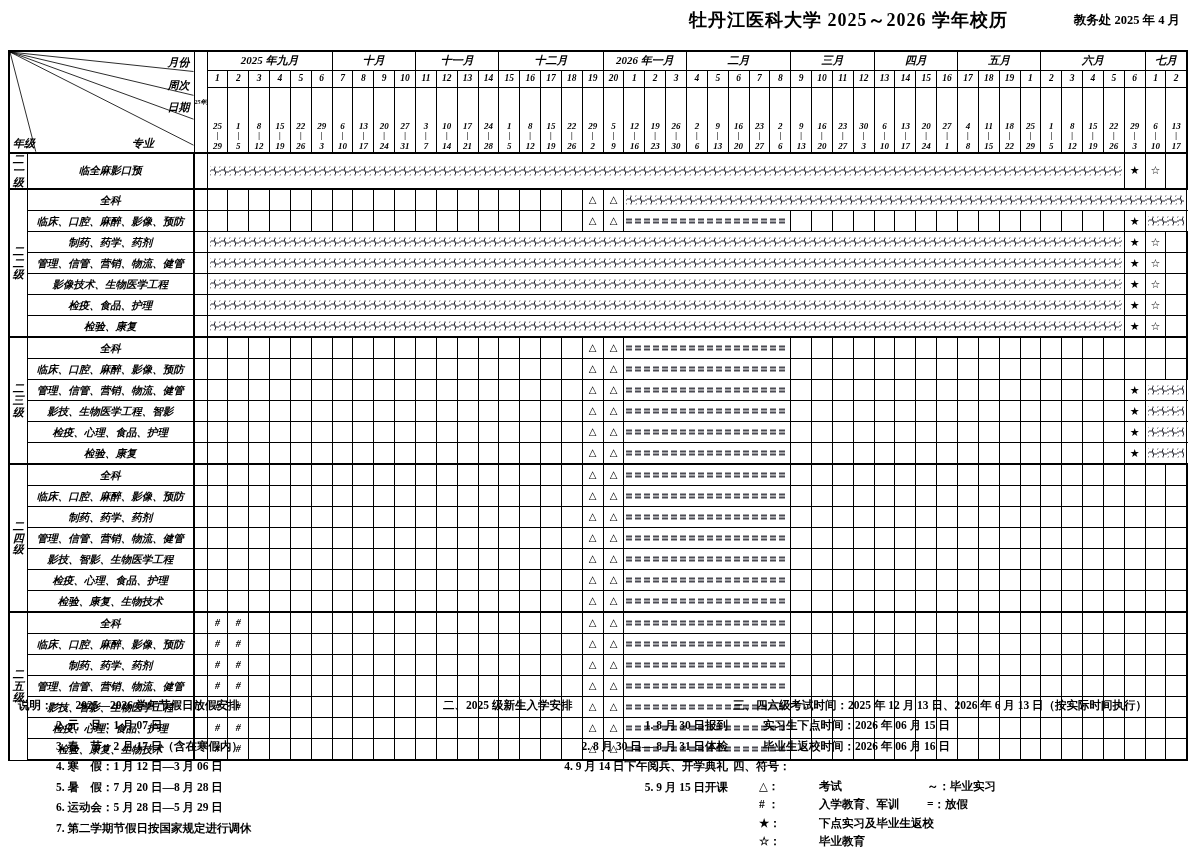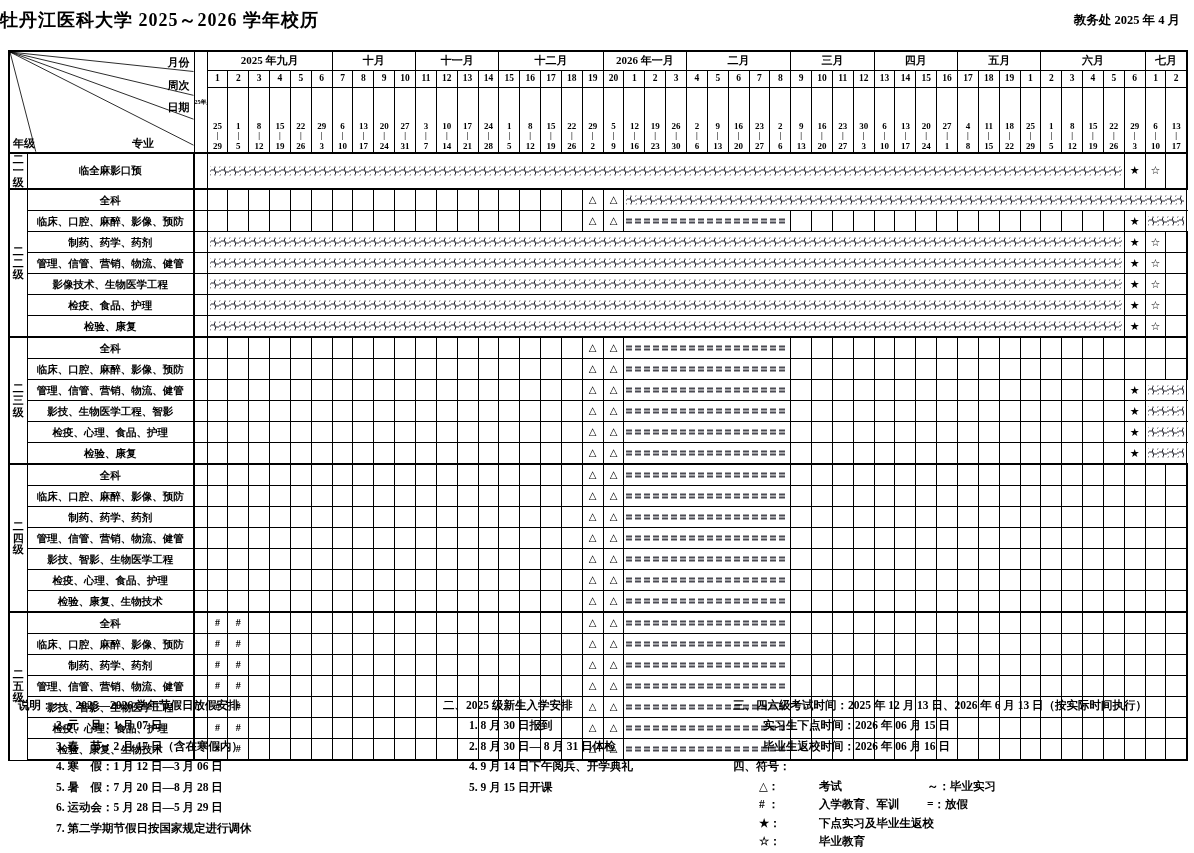--- a/index.html
+++ b/index.html
@@ -6,31 +6,31 @@
   body{
     width:1194px;height:853px;background:#ffffff;
     font-family:"Liberation Serif","DejaVu Serif",serif;
     color:#000;overflow:hidden;
   }
   .page{position:relative;width:1194px;height:853px;}
 
   
   .titlebar{position:absolute;left:0;top:8px;width:1194px;height:28px;}
   .main-title{
-    position:absolute;left:0;top:0;width:1008px;text-align:left;
+    position:absolute;left:0;top:0;width:1008px;text-align:right;
     font-size:18px;font-weight:bold;letter-spacing:1px;
   }
   .dept-note{
     position:absolute;right:14px;top:4px;font-size:12.5px;font-weight:bold;
   }
 
   
   .cal-wrap{position:absolute;left:8px;top:50px;width:1178px;}
   table.cal{border-collapse:collapse;table-layout:fixed;width:1178px;
-            font-size:9px;}
+            font-size:9px;font-style:italic;}
   table.cal td,table.cal th{
     border:1px solid #000;padding:0;margin:0;text-align:center;
     vertical-align:middle;font-weight:bold;line-height:1.05;
     overflow:hidden;white-space:nowrap;
   }
   .outer-l{border-left:2px solid #000 !important;}
   .outer-r{border-right:2px solid #000 !important;}
   .outer-t{border-top:2px solid #000 !important;}
   .grp-top{border-top:2px solid #000 !important;}
   .grp-bot{border-bottom:2px solid #000 !important;}
@@ -96,21 +96,21 @@
   }
 
   
   .notes{position:absolute;left:0;top:695px;width:955px;height:158px;
          font-size:11.5px;font-weight:bold;line-height:1.78;}
   .col-a{position:absolute;left:18px;top:0;width:420px;}
   .col-b{position:absolute;left:443px;top:0;width:285px;}
   .col-c{position:absolute;left:733px;top:0;width:455px;}
   .n-head{white-space:nowrap;}
   .n-item{white-space:nowrap;padding-left:38px;}
-  .n-item2{white-space:nowrap;padding-left:26px;}
+  .n-item2{white-space:nowrap;padding-left:26px;text-align:right;}
   .n-sub{white-space:nowrap;padding-left:30px;}
   .sym-block{position:relative;padding-left:26px;line-height:1.6;}
   .sym-row{white-space:nowrap;}
   .sym-g{display:inline-block;width:60px;}
   .sym-g2{display:inline-block;width:108px;}
   .sym-right{display:inline-block;text-align:center;}
 </style>
 </head>
 <body>
 

